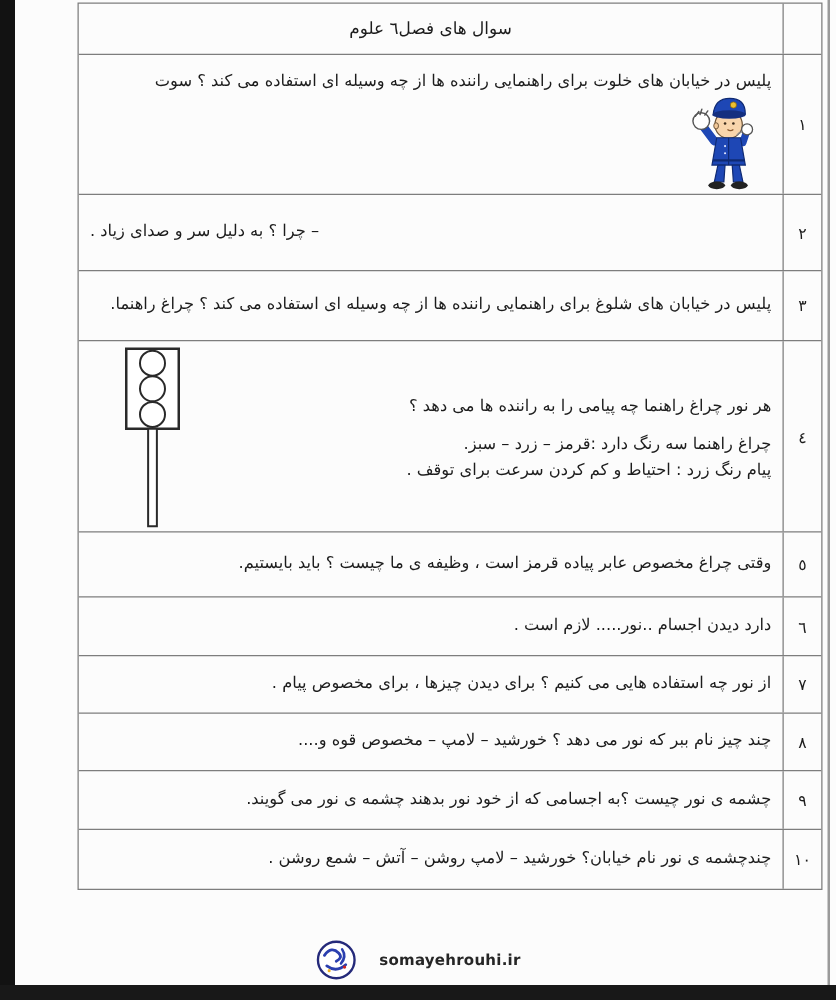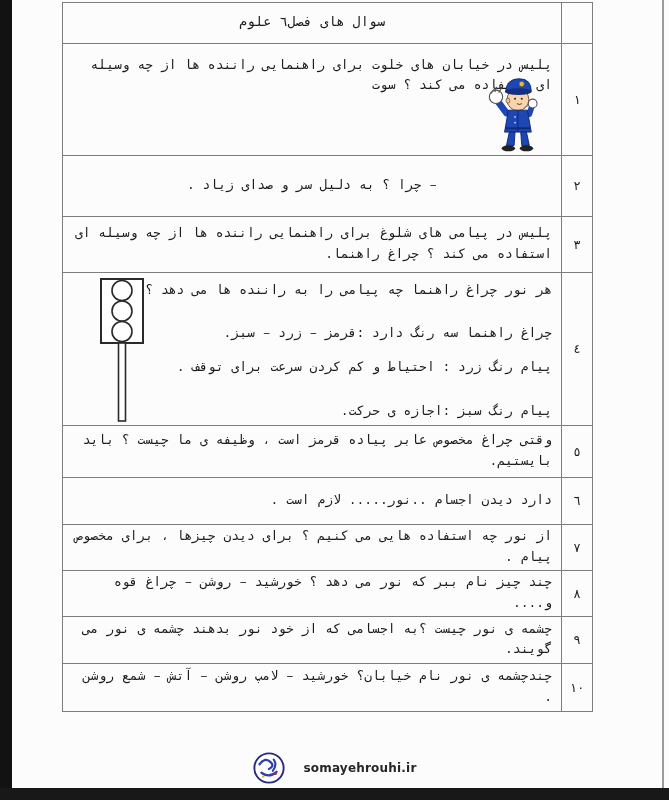--- a/index.html
+++ b/index.html
@@ -13,27 +13,26 @@
   body{background:#e8e8e8;font-family:"DejaVu Sans",sans-serif;}
   .page{
     position:relative;width:669px;height:800px;background:var(--paper);
     overflow:hidden;margin:0 auto;
   }
   .edge-left{position:absolute;left:0;top:0;width:12px;height:800px;background:#121212;}
   .edge-bottom{position:absolute;left:0;bottom:0;width:669px;height:12px;background:#181818;}
   .edge-right{position:absolute;left:662px;top:0;width:2px;height:788px;background:#9a9a9a;}
 
   .sheet-table{
-    position:absolute;left:62px;top:2px;width:531px;
+    position:absolute;left:62px;top:2px;width:596px;
     direction:rtl;
     border:1px solid var(--line);
     background:var(--paper);
     color:var(--ink);
     font-size:13px;
-    font-family:Liberation Mono, monospace;
   }
   .row{display:flex;border-bottom:1px solid var(--line);}
   .row:last-child{border-bottom:none;}
   .num-cell{
     width:31px;flex:0 0 31px;
     border-left:1px solid var(--line);
     display:flex;align-items:center;justify-content:center;
     font-size:12.5px;
   }
   .q-cell{
@@ -42,28 +41,28 @@
     display:flex;flex-direction:column;justify-content:center;
     text-align:right;line-height:1.55;
   }
   .hdr{height:41px;}
   .hdr .q-cell{text-align:center;font-size:13.5px;}
   .r1{height:112px;}
   .r1 .q-cell{justify-content:flex-start;padding-top:12px;}
   .r2{height:61px;}
   .r3{height:56px;}
   .r4{height:153px;}
-  .r4 .q-cell{justify-content:space-between;padding-top:8px;}
+  .r4 .q-cell{justify-content:center;padding-top:8px;}
   .r5{height:52px;}
   .r6{height:47px;}
   .r7{height:46px;}
   .r8{height:46px;}
   .r9{height:47px;}
   .r10{height:47px;}
-  .center-line{text-align:center;}
+  .center-line{text-align:left;}
   .msg-block{margin-top:10px;}
   .msg-gap{margin-top:11px;}
   .police-img{position:absolute;left:auto;right:14px;bottom:1px;width:62px;height:80px;}
   .traffic-img{position:absolute;left:36px;top:4px;width:48px;height:146px;}
 
   .footer{
     position:absolute;left:0;top:748px;width:669px;height:40px;
     display:flex;align-items:center;justify-content:center;gap:17px;
   }
   .site-name{font-size:12px;font-weight:bold;color:#262626;letter-spacing:0.2px;}
@@ -123,38 +122,37 @@
     <div class="row r2">
       <div class="num-cell">٢</div>
       <div class="q-cell">
         <div class="center-line">– چرا ؟ به دلیل سر و صدای زیاد .</div>
       </div>
     </div>
 
     <div class="row r3">
       <div class="num-cell">٣</div>
       <div class="q-cell">
-        <div>پلیس در پیامی های شلوغ برای راهنمایی راننده ها از چه وسیله ای استفاده می کند ؟   چراغ راهنما.</div>
+        <div>پلیس در خیابان های شلوغ برای راهنمایی راننده ها از چه وسیله ای استفاده می کند ؟   چراغ راهنما.</div>
       </div>
     </div>
 
     <div class="row r4">
       <div class="num-cell">٤</div>
       <div class="q-cell">
         <svg class="traffic-img" viewBox="0 0 48 146">
           <rect x="2" y="2" width="42" height="64" fill="#ffffff" stroke="#2a2a2a" stroke-width="2"></rect>
           <circle cx="23" cy="13.5" r="10" fill="none" stroke="#2a2a2a" stroke-width="1.6"></circle>
           <circle cx="23" cy="34" r="10" fill="none" stroke="#2a2a2a" stroke-width="1.6"></circle>
           <circle cx="23" cy="54.5" r="10" fill="none" stroke="#2a2a2a" stroke-width="1.6"></circle>
           <rect x="19.5" y="66" width="7" height="78" fill="#ffffff" stroke="#2a2a2a" stroke-width="1.6"></rect>
         </svg>
         <div>هر نور چراغ راهنما چه پیامی را به راننده ها می دهد ؟</div>
         <div class="msg-block">چراغ راهنما سه رنگ دارد  :قرمز – زرد – سبز.</div>
         <div>پیام رنگ زرد :  احتیاط و کم کردن سرعت برای توقف .</div>
-        <div class="msg-gap">پیام رنگ سبز  :اجازه ی حرکت.</div>
       </div>
     </div>
 
     <div class="row r5">
       <div class="num-cell">٥</div>
       <div class="q-cell">
         <div>وقتی چراغ مخصوص عابر پیاده قرمز است ، وظیفه ی ما چیست ؟  باید بایستیم.</div>
       </div>
     </div>
 
@@ -168,21 +166,21 @@
     <div class="row r7">
       <div class="num-cell">٧</div>
       <div class="q-cell">
         <div>از نور چه استفاده هایی می کنیم ؟  برای دیدن چیزها ، برای مخصوص پیام .</div>
       </div>
     </div>
 
     <div class="row r8">
       <div class="num-cell">٨</div>
       <div class="q-cell">
-        <div>چند چیز نام ببر که نور می دهد ؟ خورشید – روشن – چراغ قوه و....</div>
+        <div>چند چیز نام ببر که نور می دهد ؟ خورشید – لامپ – مخصوص قوه و....</div>
       </div>
     </div>
 
     <div class="row r9">
       <div class="num-cell">٩</div>
       <div class="q-cell">
         <div>چشمه ی نور چیست ؟به اجسامی که از خود نور بدهند چشمه ی نور می گویند.</div>
       </div>
     </div>
 

